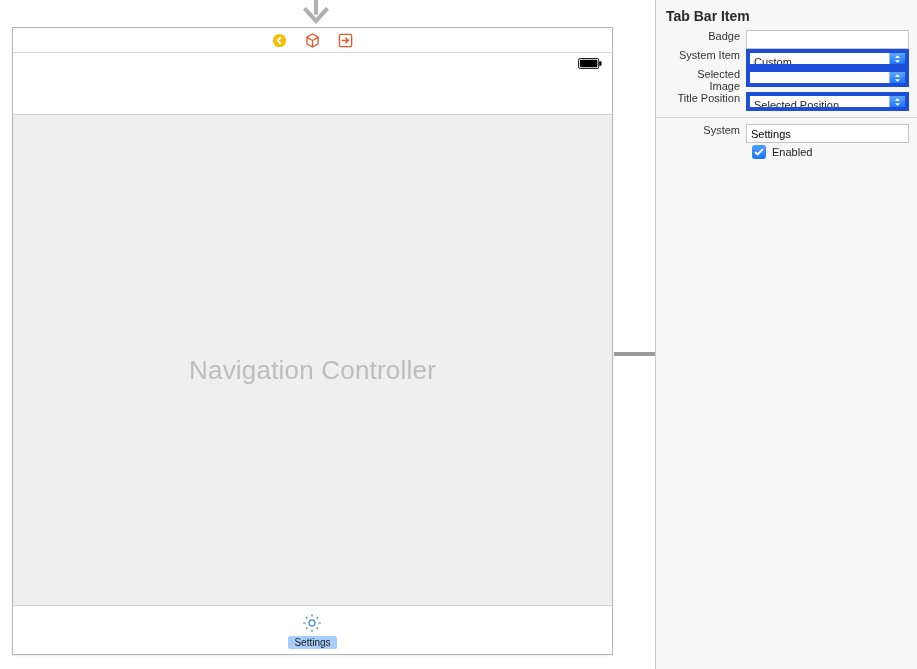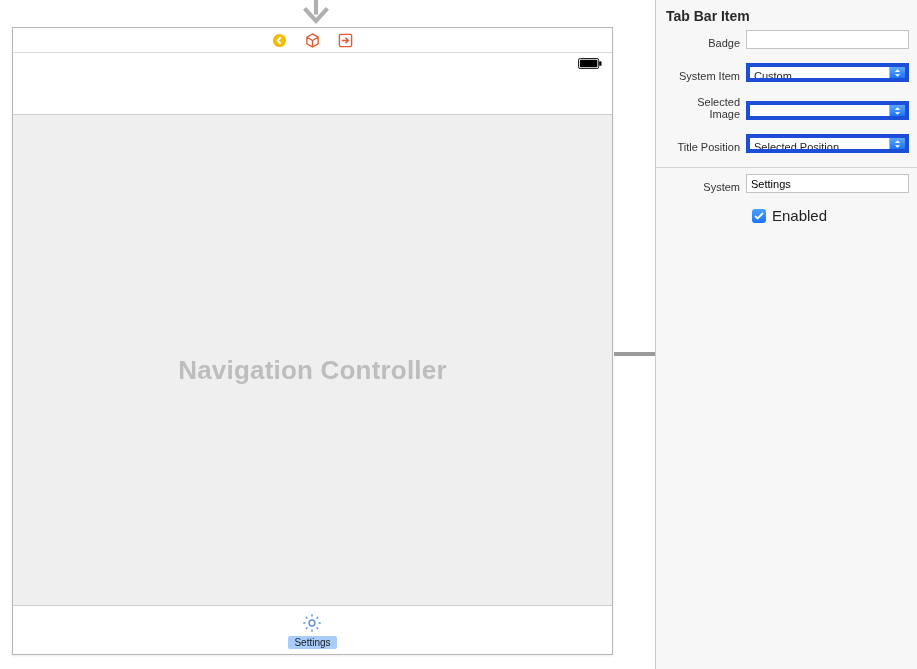--- a/index.html
+++ b/index.html
@@ -70,21 +70,21 @@
   }
   .content {
     height: 510px;
     background:#efefef;
     display:flex;
     align-items:center;
     justify-content:center;
   }
   .content-label {
     font-size: 26px;
-    font-weight: 700;
+    font-weight: 400;
     color:#bdbdbd;
     letter-spacing: .2px;
   }
   .tab-bar {
     height: 49px;
     border-top:1px solid #d0d0d0;
     background:#fff;
     display:flex;
     align-items:center;
     justify-content:center;
@@ -138,22 +138,22 @@
     color:#2a2a2a;
     margin: 4px 0 6px 2px;
   }
   .sect-sep {
     border:none;
     border-top:1px solid #d3d3d3;
     margin:6px -8px 6px -8px;
   }
   .row {
     display:flex;
-    align-items:flex-end;
-    margin-bottom:14px;
+    align-items:flex-start;
+    margin-bottom:0;
   }
   .row-label {
     width: 82px;
     text-align:right;
     padding-right:6px;
     color:#333;
     font-size:11px;
   }
   .row-control { flex:1; display:flex; }
   .text-input {
@@ -226,21 +226,21 @@
     gap:6px;
     margin-top:2px;
   }
   .checkbox {
     width:14px; height:14px;
     border-radius:3px;
     background: linear-gradient(#4aa0ff,#1a74ff);
     display:flex; align-items:center; justify-content:center;
   }
   .checkbox svg{ width:10px; height:8px; }
-  .check-label{ font-size:15px; color:#222; }
+  .check-label{ font-size:11px; color:#222; }
 </style>
 </head>
 <body>
 
 <div class="canvas">
 
   <div class="segue-arrow">
     <svg viewBox="0 0 50 30">
       <path d="M25 0 L25 16" stroke="#b0b0b0" stroke-width="4" fill="none"></path>
       <path d="M14 10 L25 22 L36 10" stroke="#b0b0b0" stroke-width="4" fill="none" stroke-linejoin="miter"></path>

